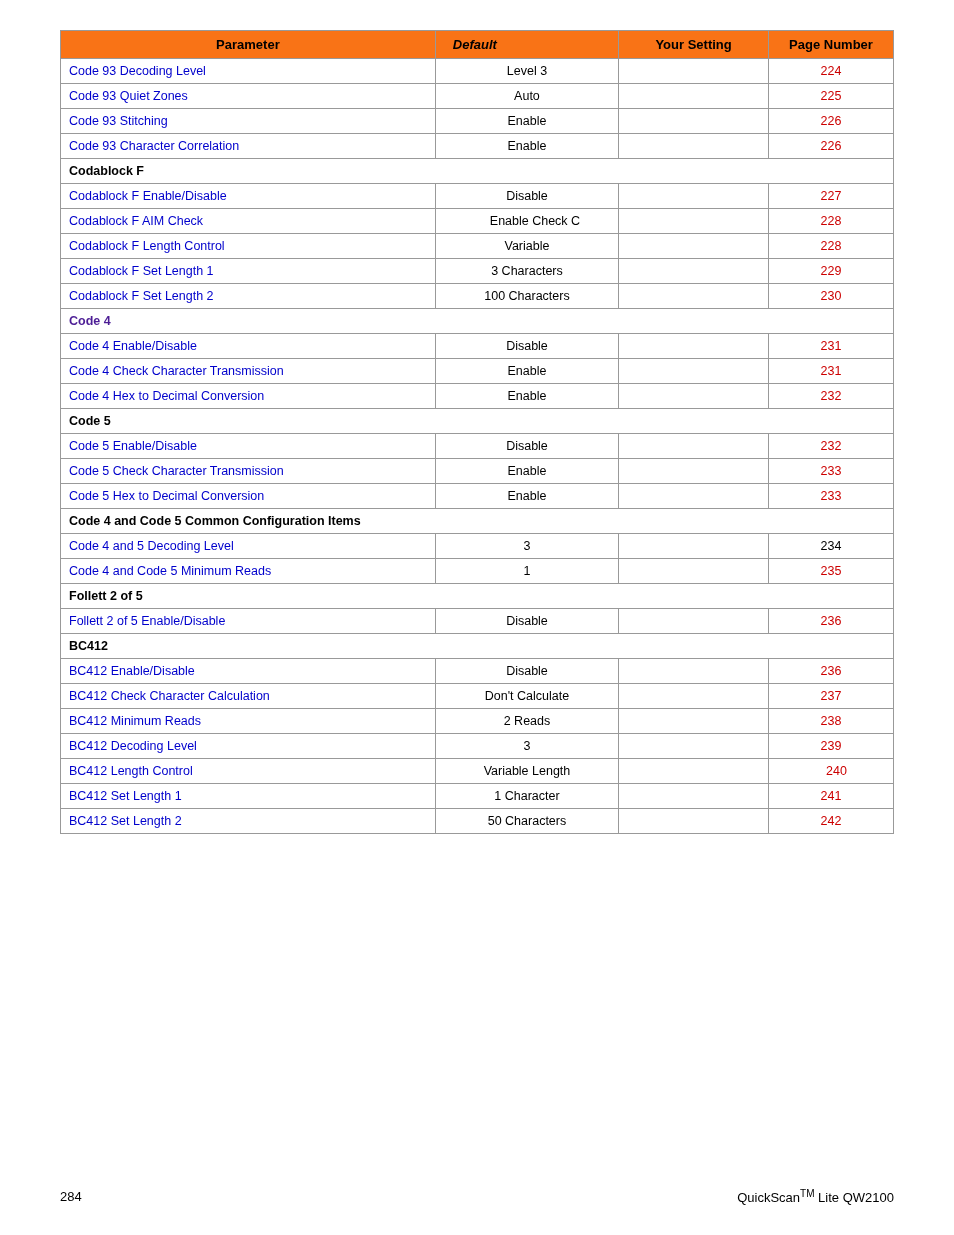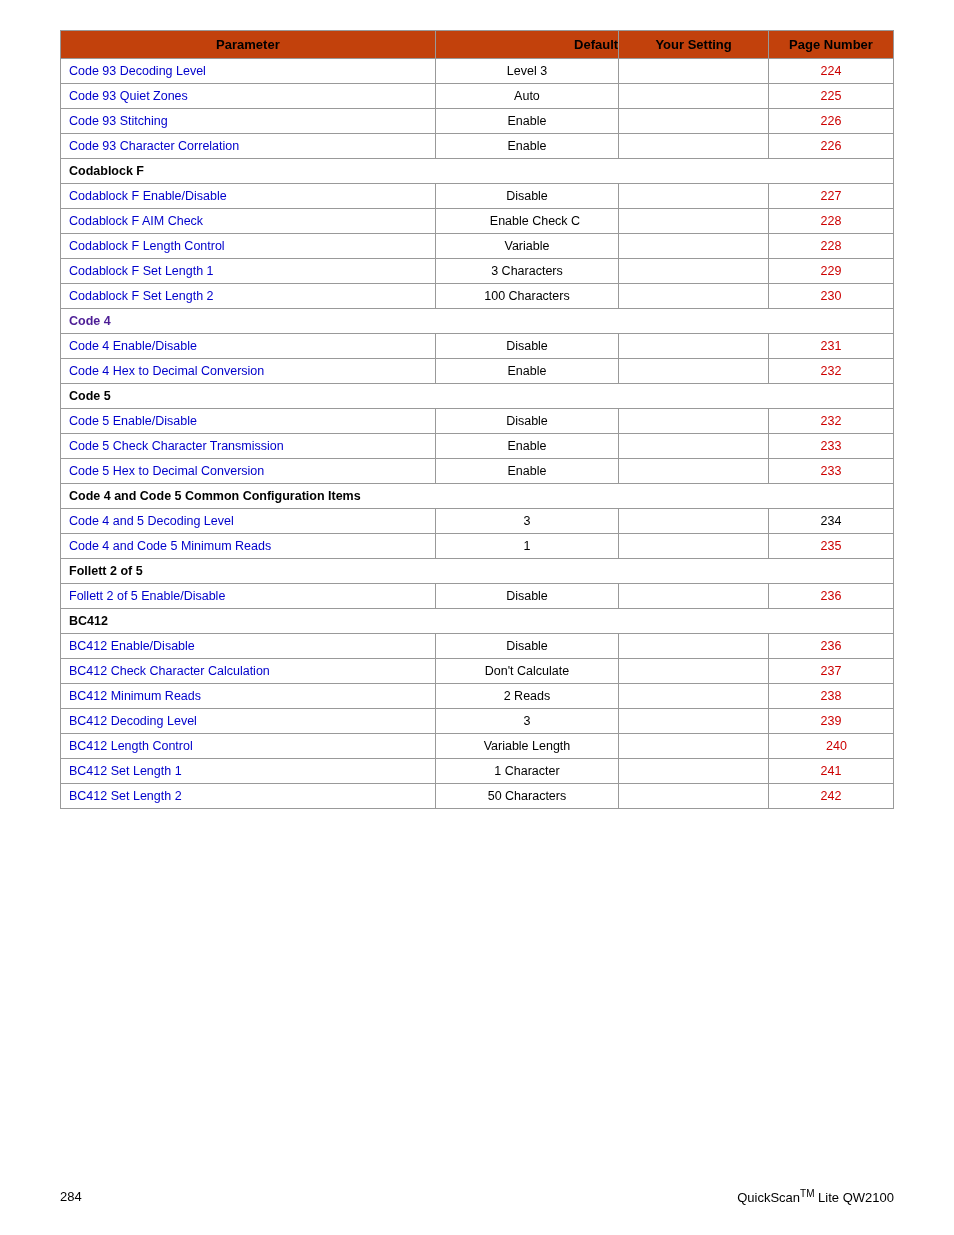--- a/index.html
+++ b/index.html
@@ -14,35 +14,35 @@
     }
     .page-container {
       padding: 30px 60px 60px 60px;
     }
     table {
       width: 100%;
       border-collapse: collapse;
       border: 1px solid #999;
     }
     th {
-      background: #c2410c;
+      background: #f97316;
       font-weight: bold;
       text-align: center;
-      padding: 6px 0;
+      padding: 6px 17px;
       border: 1px solid #999;
       color: #000;
       font-size: 13px;
     }
     td {
       padding: 5px 8px;
       border: 1px solid #999;
       font-size: 12.5px;
     }
     .col-param { width: 45%; }
-    .col-default { width: 22%; text-align: right; }
+    .col-default { width: 22%; text-align: left; font-style: italic; }
     .col-setting { width: 18%; text-align: center; }
     .col-page { width: 15%; text-align: center; }
     .link-blue { color: #0000cc; text-decoration: none; }
     
     .section-row td {
       font-weight: bold;
       color: #000;
     }
     .page-footer {
       position: absolute;
@@ -130,20 +130,26 @@
         <tr class="section-row">
           <td colspan="4" style="font-weight: bold; color: #4c1d95;">Code 4</td>
         </tr>
         <tr>
           <td><a href="#" class="link-blue">Code 4 Enable/Disable</a></td>
           <td style="text-align: center;">Disable</td>
           <td style="text-align: center;"></td>
           <td style="text-align: center;"><a href="#" style="color: rgb(204, 0, 0); text-decoration: none;">231</a></td>
         </tr>
         <tr>
+          <td><a href="#" class="link-blue">Code 4 Check Character Transmission</a></td>
+          <td style="text-align: center;">Enable</td>
+          <td style="text-align: center;"></td>
+          <td style="text-align: center;"><a href="#" style="color: rgb(204, 0, 0); text-decoration: none;">231</a></td>
+        </tr>
+        <tr>
           <td><a href="#" class="link-blue">Code 4 Hex to Decimal Conversion</a></td>
           <td style="text-align: center;">Enable</td>
           <td style="text-align: center;"></td>
           <td style="text-align: center;"><a href="#" style="color: rgb(204, 0, 0); text-decoration: none;">232</a></td>
         </tr>
         <tr class="section-row">
           <td colspan="4" style="font-weight: bold; color: rgb(0, 0, 0);">Code 5</td>
         </tr>
         <tr>
           <td><a href="#" class="link-blue">Code 5 Enable/Disable</a></td>

